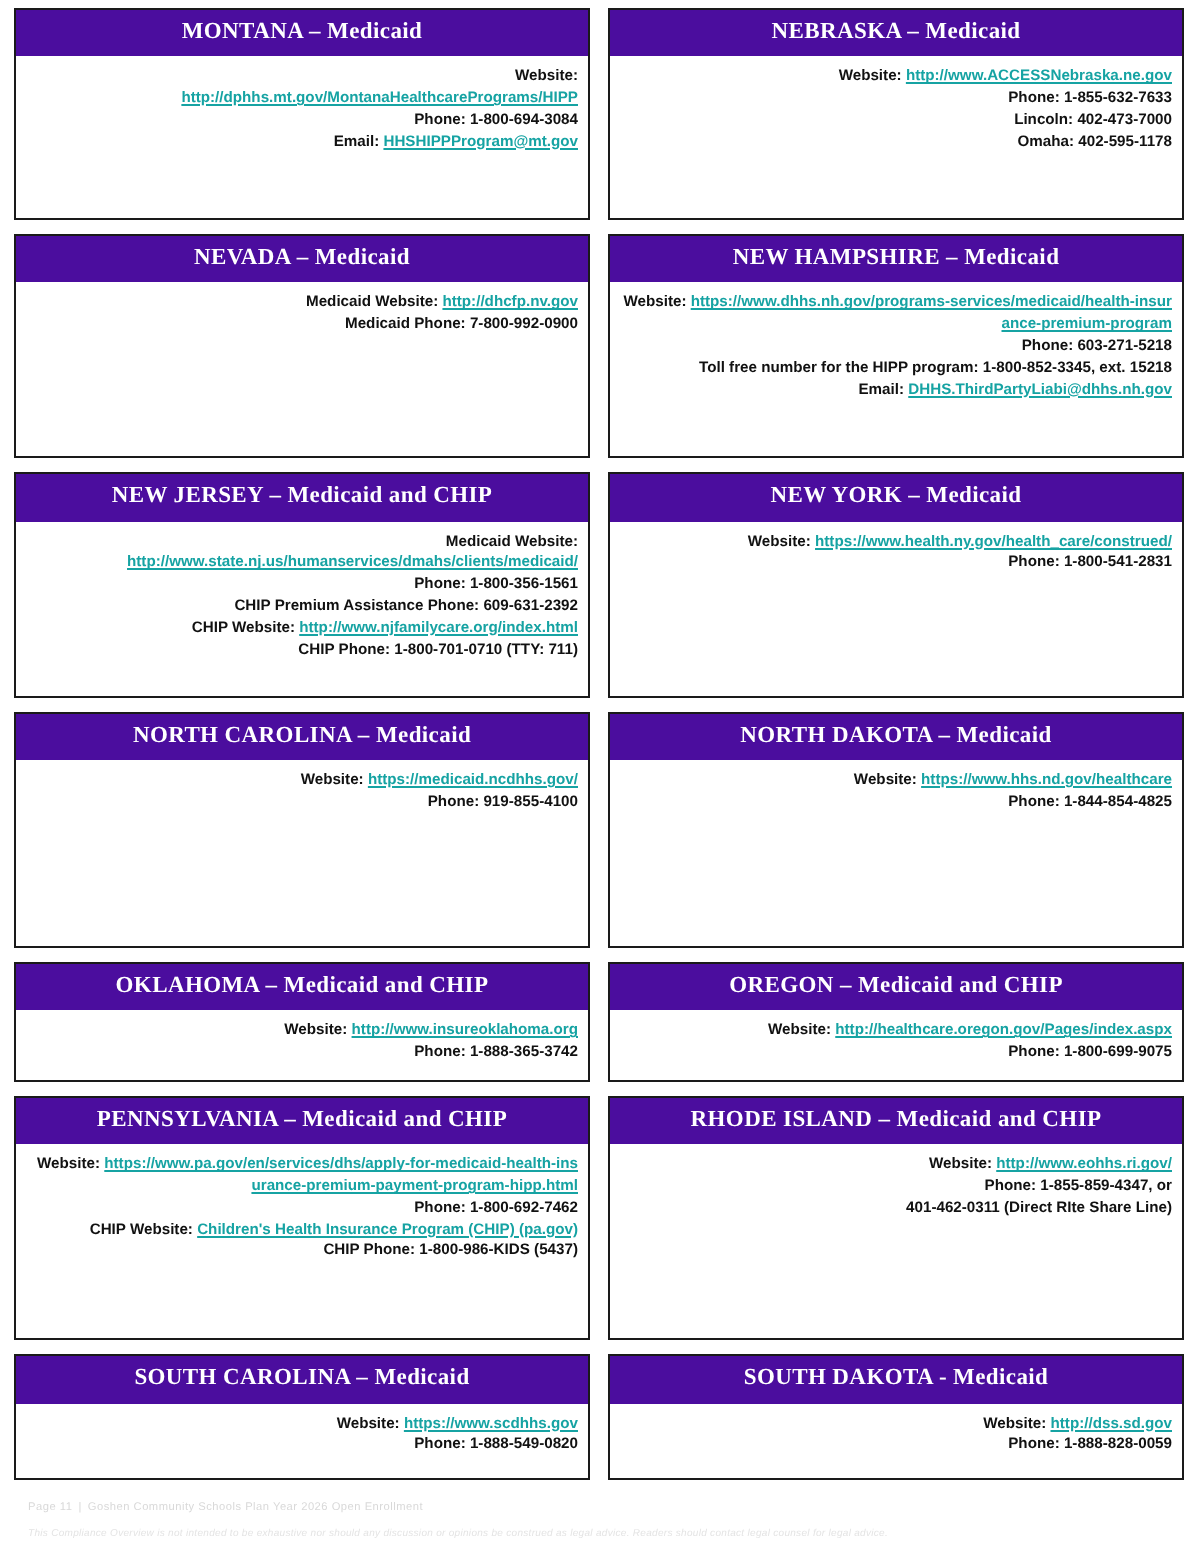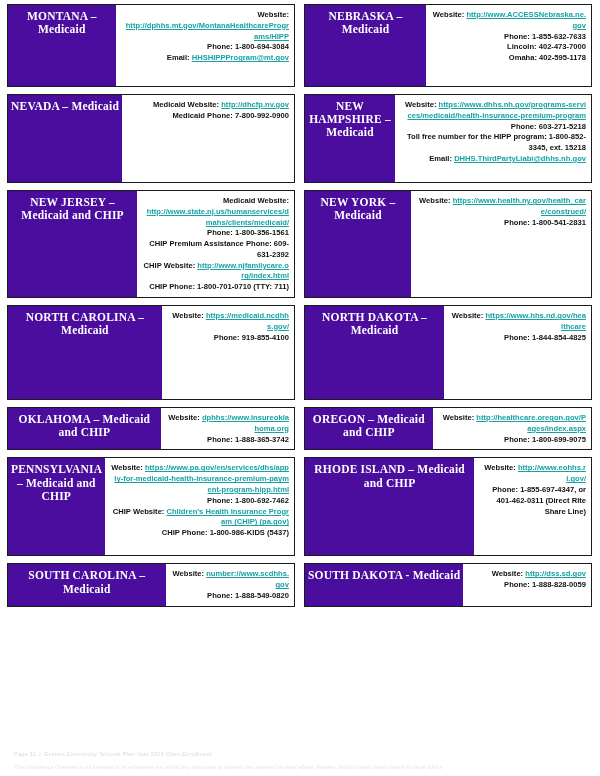--- a/index.html
+++ b/index.html
@@ -33,21 +33,21 @@
   .row.spacer {
     height: 7px;
   }
 
   .cell {
     width: 288px;
     box-sizing: border-box;
     border: 1px solid #1a1a1a;
     background: #ffffff;
     display: flex;
-    flex-direction: row;
+    flex-direction: column;
   }
   .cell.left  { margin-right: 9px; }
 
   .cell-head {
     background: #4B0D9E;
     color: #ffffff;
     text-align: center;
     font-family: "Liberation Serif", serif;
     font-weight: bold;
     font-size: 11.5px;
@@ -184,21 +184,21 @@
             <div class="line"><span>Website: </span><a class="lnk" href="#">https://www.hhs.nd.gov/healthcare</a></div>
             <div class="line"><span>Phone: 1-844-854-4825</span></div>
           </div>
         </div>
       </div>
       <div class="row spacer"></div>
       <div class="row">
         <div class="cell left">
           <div class="cell-head">OKLAHOMA – Medicaid and CHIP</div>
           <div class="cell-body b-short">
-            <div class="line"><span>Website: </span><a class="lnk" href="#">dphhs://www.insureoklahoma.org</a></div>
+            <div class="line"><span>Website: </span><a class="lnk" href="#">http://www.insureoklahoma.org</a></div>
             <div class="line"><span>Phone: 1-888-365-3742</span></div>
           </div>
         </div>
         <div class="cell right">
           <div class="cell-head">OREGON – Medicaid and CHIP</div>
           <div class="cell-body b-short">
             <div class="line"><span>Website: </span><a class="lnk" href="#">http://healthcare.oregon.gov/Pages/index.aspx</a></div>
             <div class="line"><span>Phone: 1-800-699-9075</span></div>
           </div>
         </div>
@@ -211,31 +211,31 @@
             <div class="line"><span>Website: </span><a class="lnk" href="#">https://www.pa.gov/en/services/dhs/apply-for-medicaid-health-insurance-premium-payment-program-hipp.html</a></div>
             <div class="line"><span>Phone: 1-800-692-7462</span></div>
             <div class="line"><span>CHIP Website: </span><a class="lnk" href="#">Children's Health Insurance Program (CHIP) (pa.gov)</a></div>
             <div class="line"><span>CHIP Phone: 1-800-986-KIDS (5437)</span></div>
           </div>
         </div>
         <div class="cell right">
           <div class="cell-head">RHODE ISLAND – Medicaid and CHIP</div>
           <div class="cell-body b-pa">
             <div class="line"><span>Website: </span><a class="lnk" href="#">http://www.eohhs.ri.gov/</a></div>
-            <div class="line"><span>Phone: 1-855-697-4347, or</span></div>
+            <div class="line"><span>Phone: 1-855-859-4347, or</span></div>
             <div class="line"><span>401-462-0311 (Direct RIte Share Line)</span></div>
           </div>
         </div>
       </div>
       <div class="row spacer"></div>
       <div class="row">
         <div class="cell left">
           <div class="cell-head">SOUTH CAROLINA – Medicaid</div>
           <div class="cell-body b-sc">
-            <div class="line"><span>Website: </span><a class="lnk" href="#">number://www.scdhhs.gov</a></div>
+            <div class="line"><span>Website: </span><a class="lnk" href="#">https://www.scdhhs.gov</a></div>
             <div class="line"><span>Phone: 1-888-549-0820</span></div>
           </div>
         </div>
         <div class="cell right">
           <div class="cell-head">SOUTH DAKOTA - Medicaid</div>
           <div class="cell-body b-sc">
             <div class="line"><span>Website: </span><a class="lnk" href="#">http://dss.sd.gov</a></div>
             <div class="line"><span>Phone: 1-888-828-0059</span></div>
           </div>
         </div>

